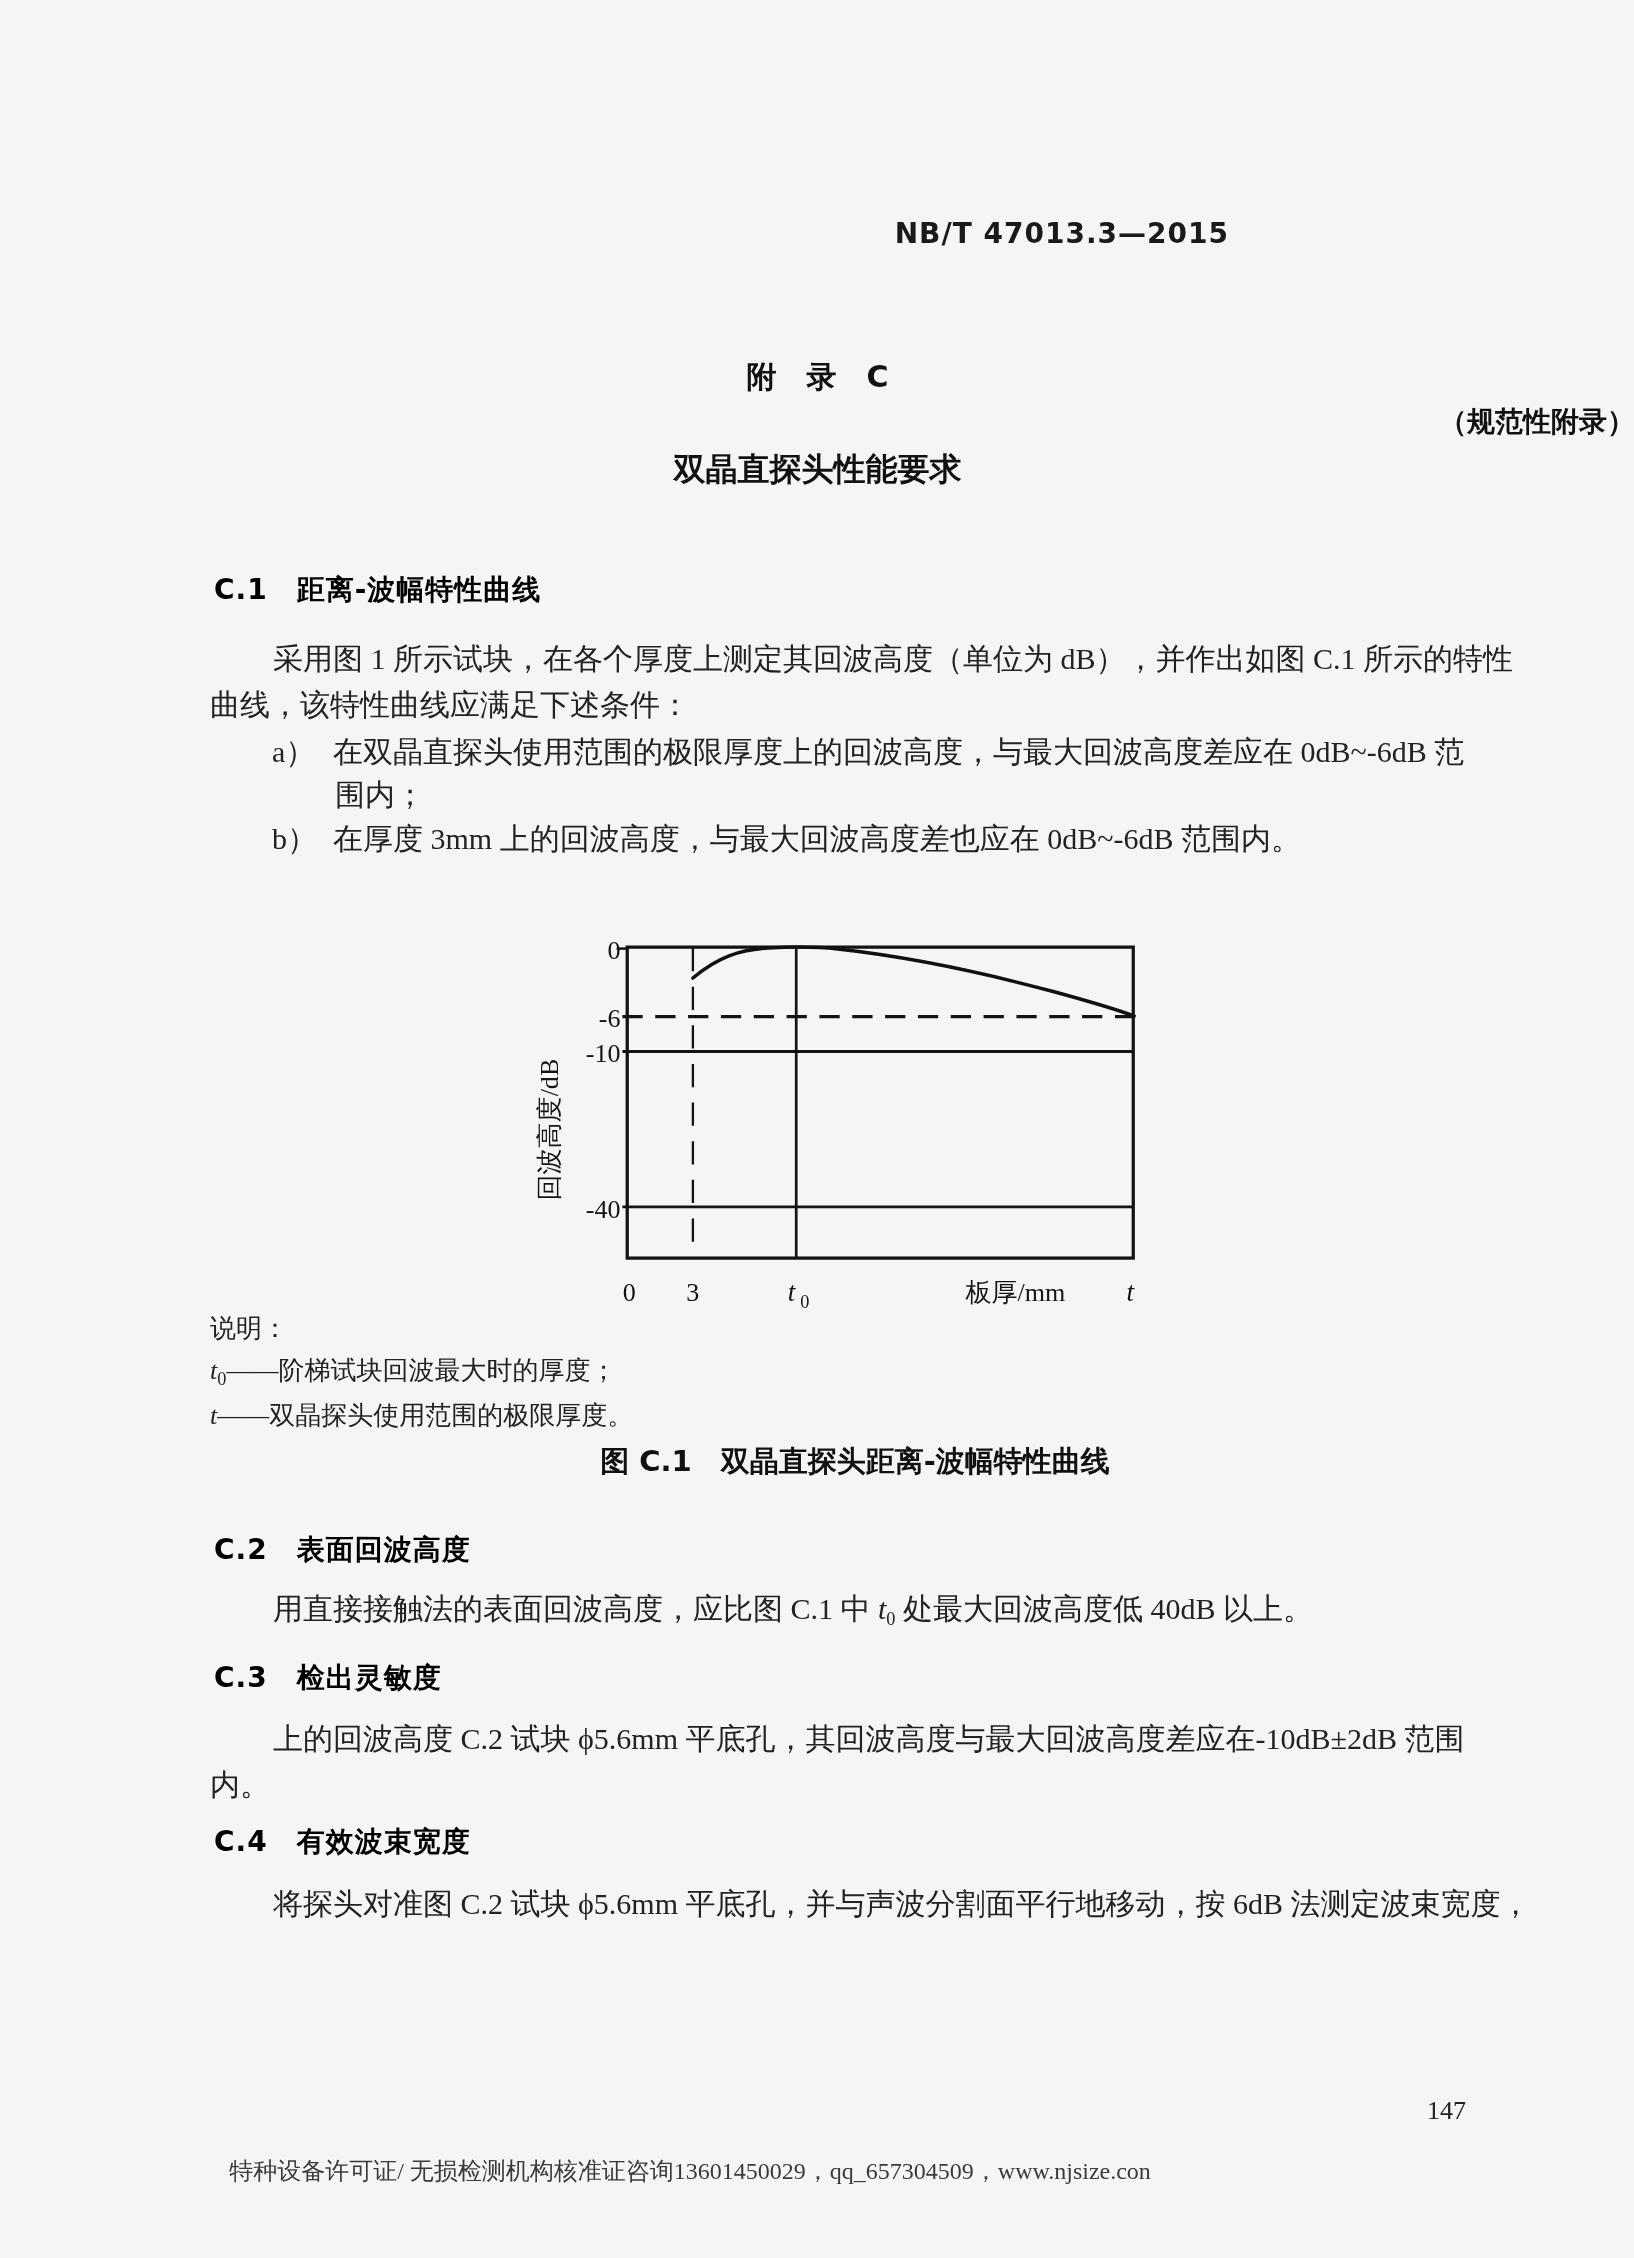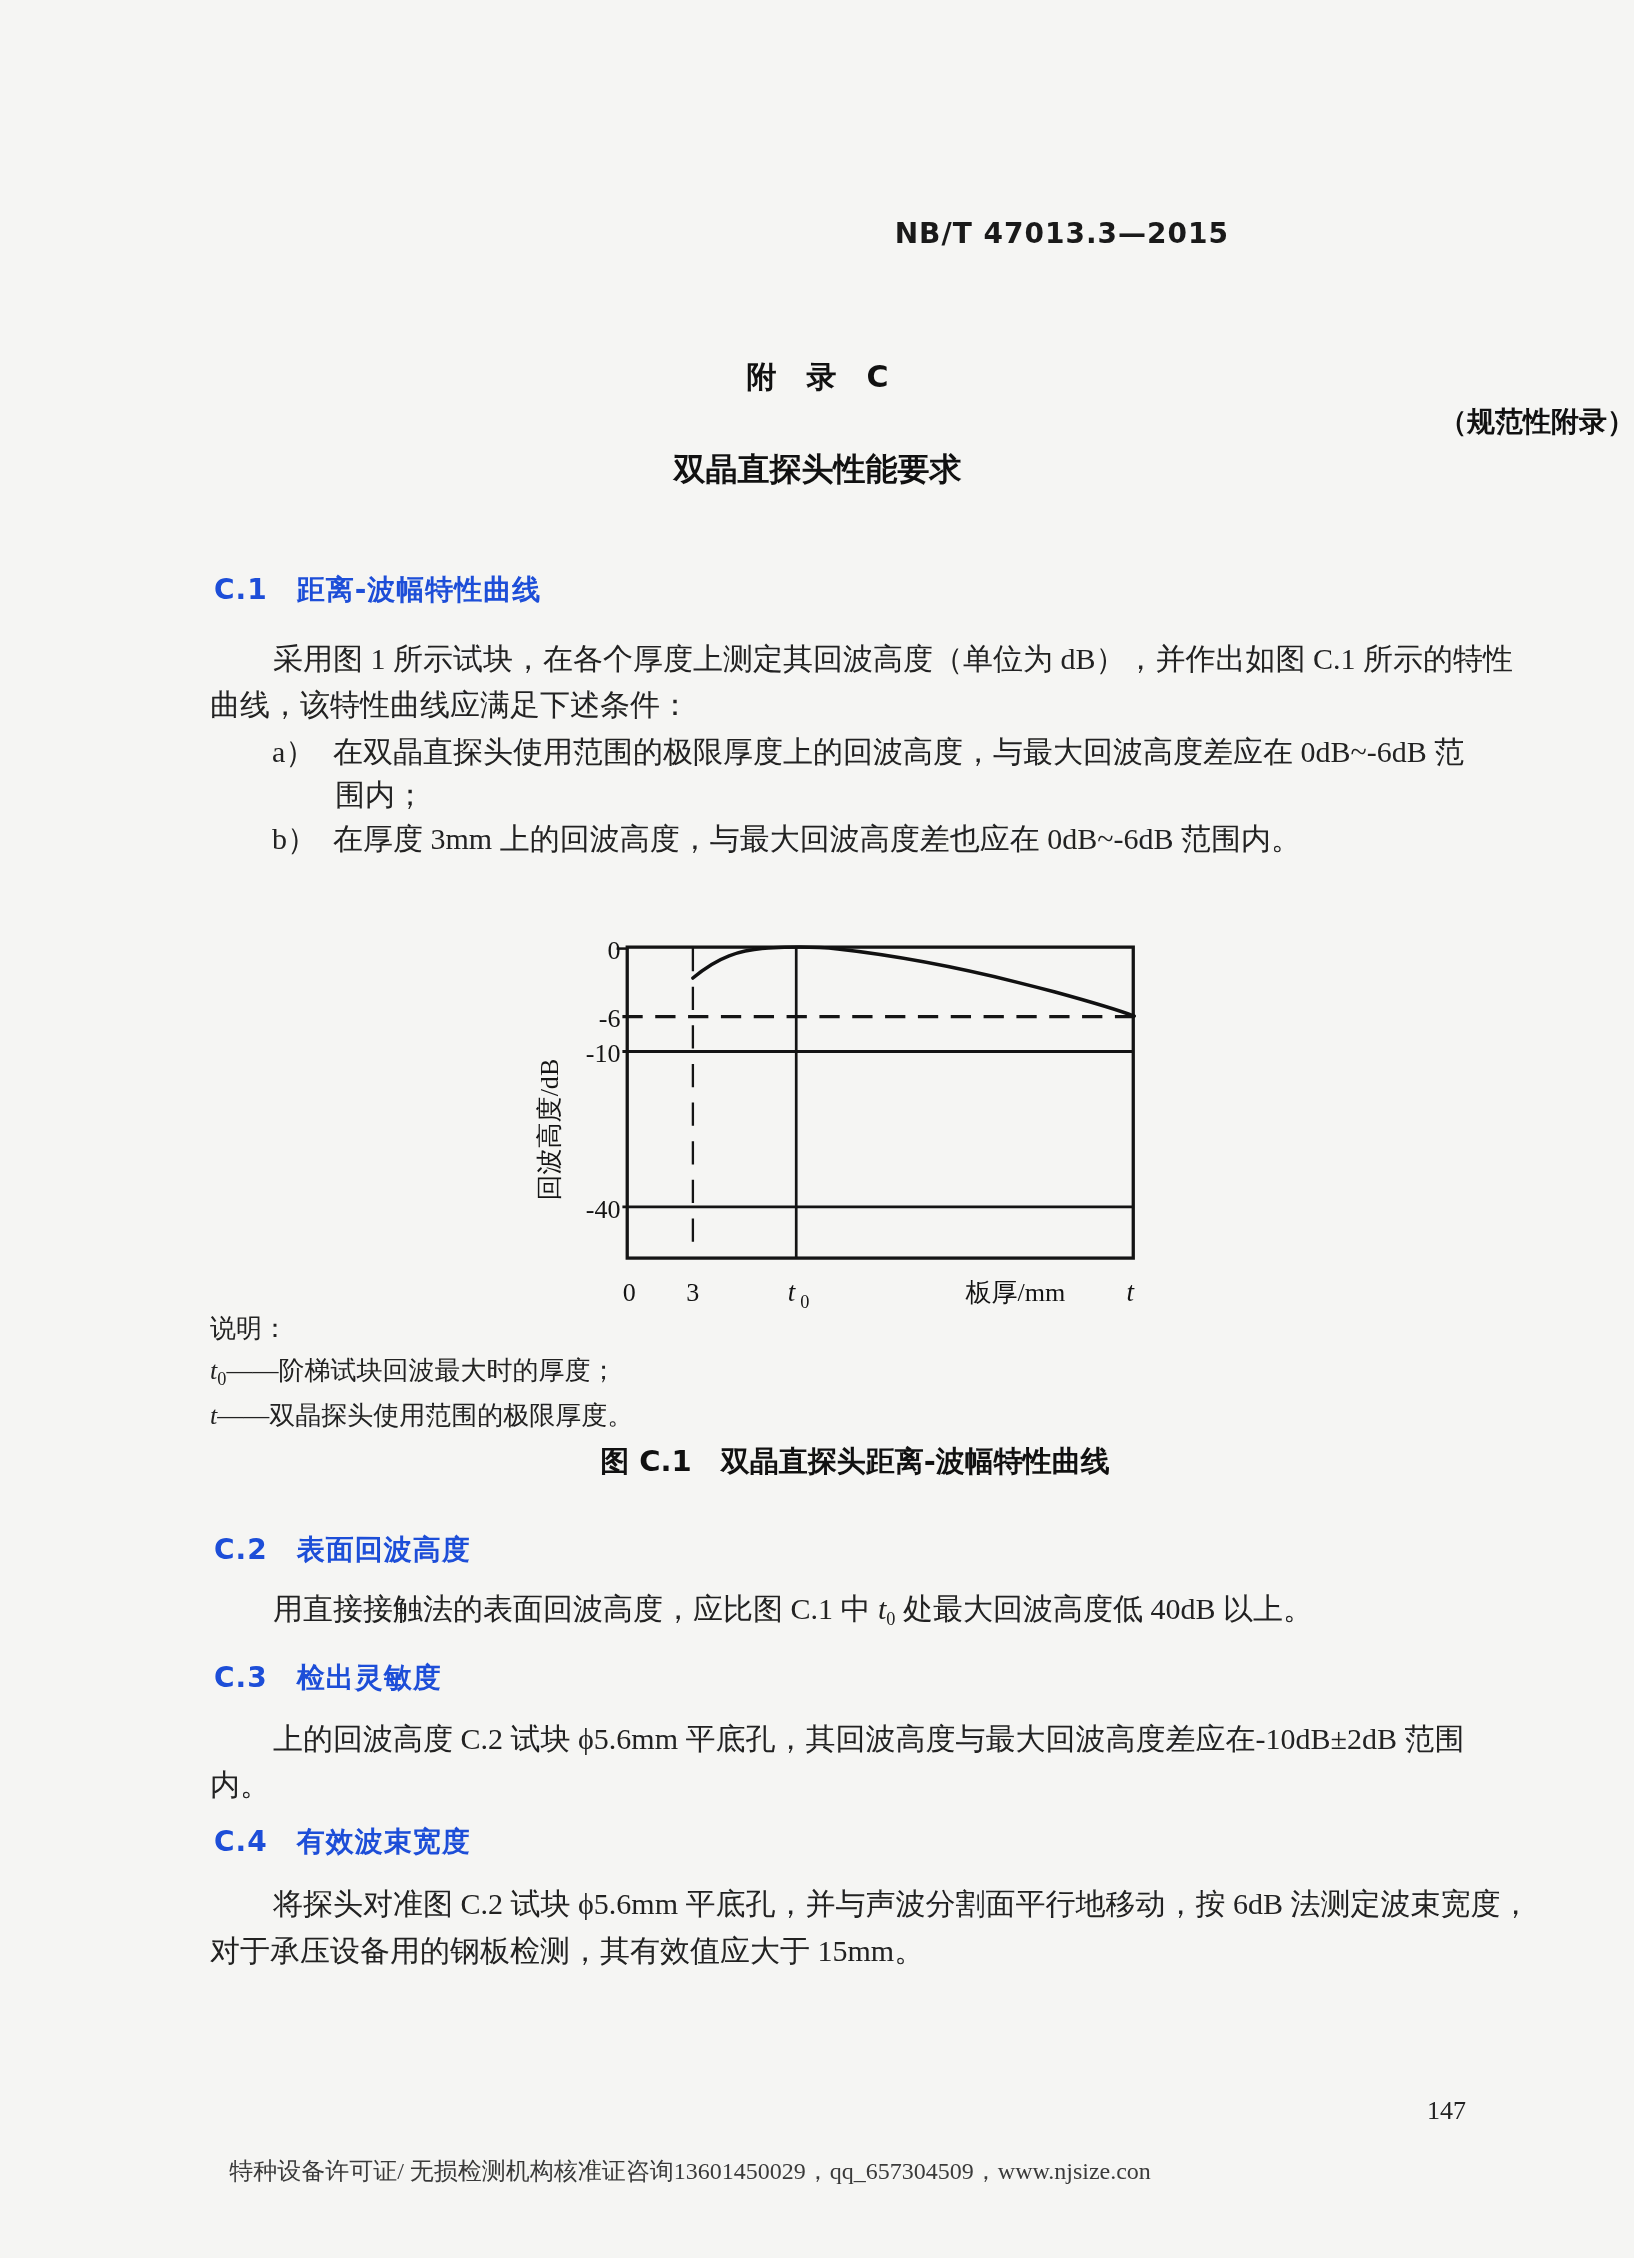--- a/index.html
+++ b/index.html
@@ -8,21 +8,21 @@
     background:#f5f5f3;
     font-family:"Liberation Serif","DejaVu Serif",serif;
     color:#1e1e1e;
     -webkit-font-smoothing:antialiased;
   }
   .page{position:relative;width:1635px;height:2258px;overflow:hidden;}
   .abs{position:absolute;white-space:nowrap;line-height:1;}
   .body-text{font-size:30px;color:#222;}
   .heading{
     font-family:"DejaVu Sans","Liberation Sans",sans-serif;
-    font-weight:700;font-size:28px;color:#1d4ed8;
+    font-weight:700;font-size:28px;color:#000000;
     letter-spacing:1px;
   }
   .title-line{
     font-family:"DejaVu Sans","Liberation Sans",sans-serif;
     font-weight:700;color:#111;text-align:center;width:100%;
   }
   .doc-header{
     font-family:"DejaVu Sans","Liberation Sans",sans-serif;
     font-weight:700;font-size:28px;color:#1a1a1a;letter-spacing:1px;
   }
@@ -114,20 +114,19 @@
   <div class="abs body-text" style="top:1594px;left:273px;">
     <span>用直接接触法的表面回波高度，应比图 C.1 中 </span><span class="tsym">t</span><span class="tsub">0</span><span> 处最大回波高度低 40dB 以上。</span>
   </div>
 
   <div class="abs heading" style="top:1664px;left:214px;">C.3　检出灵敏度</div>
   <div class="abs body-text" style="top:1724px;left:273px;">上的回波高度 C.2 试块 ϕ5.6mm 平底孔，其回波高度与最大回波高度差应在-10dB±2dB 范围</div>
   <div class="abs body-text" style="top:1770px;left:210px;">内。</div>
 
   <div class="abs heading" style="top:1828px;left:214px;">C.4　有效波束宽度</div>
   <div class="abs body-text" style="top:1889px;left:273px;">将探头对准图 C.2 试块 ϕ5.6mm 平底孔，并与声波分割面平行地移动，按 6dB 法测定波束宽度，</div>
-  <div class="abs body-text" style="top:1936px;left:210px;">对于承压设备用的钢板检测，其有效值应大于 15mm。</div>
 
   <div class="abs pagenum" style="top:2098px;left:1427px;">147</div>
 
   <div class="abs footer-text" style="top:2159px;left:0;width:1380px;text-align:center;">特种设备许可证/ 无损检测机构核准证咨询13601450029，qq_657304509，www.njsize.con</div>
 
 </div>
 
 
 </body></html>

